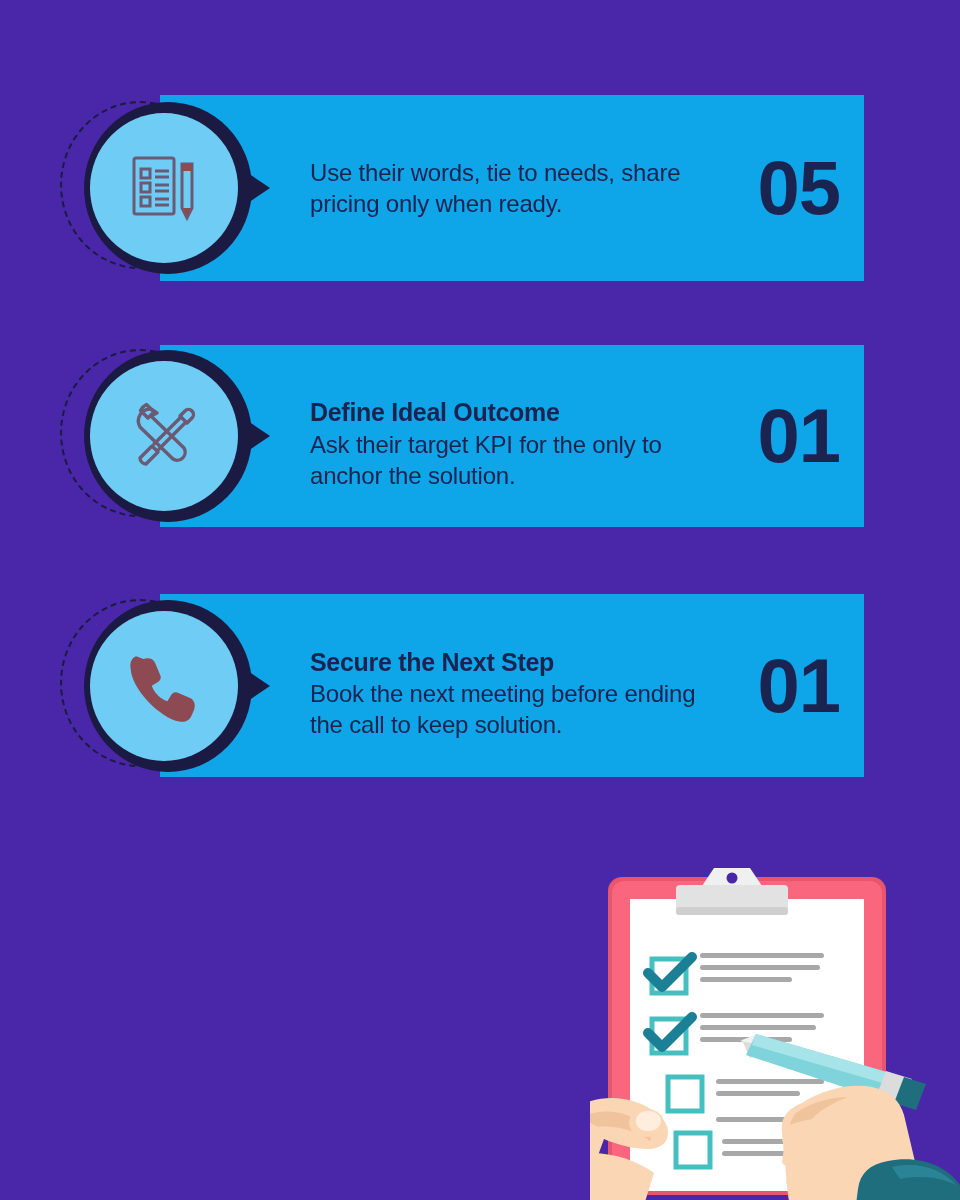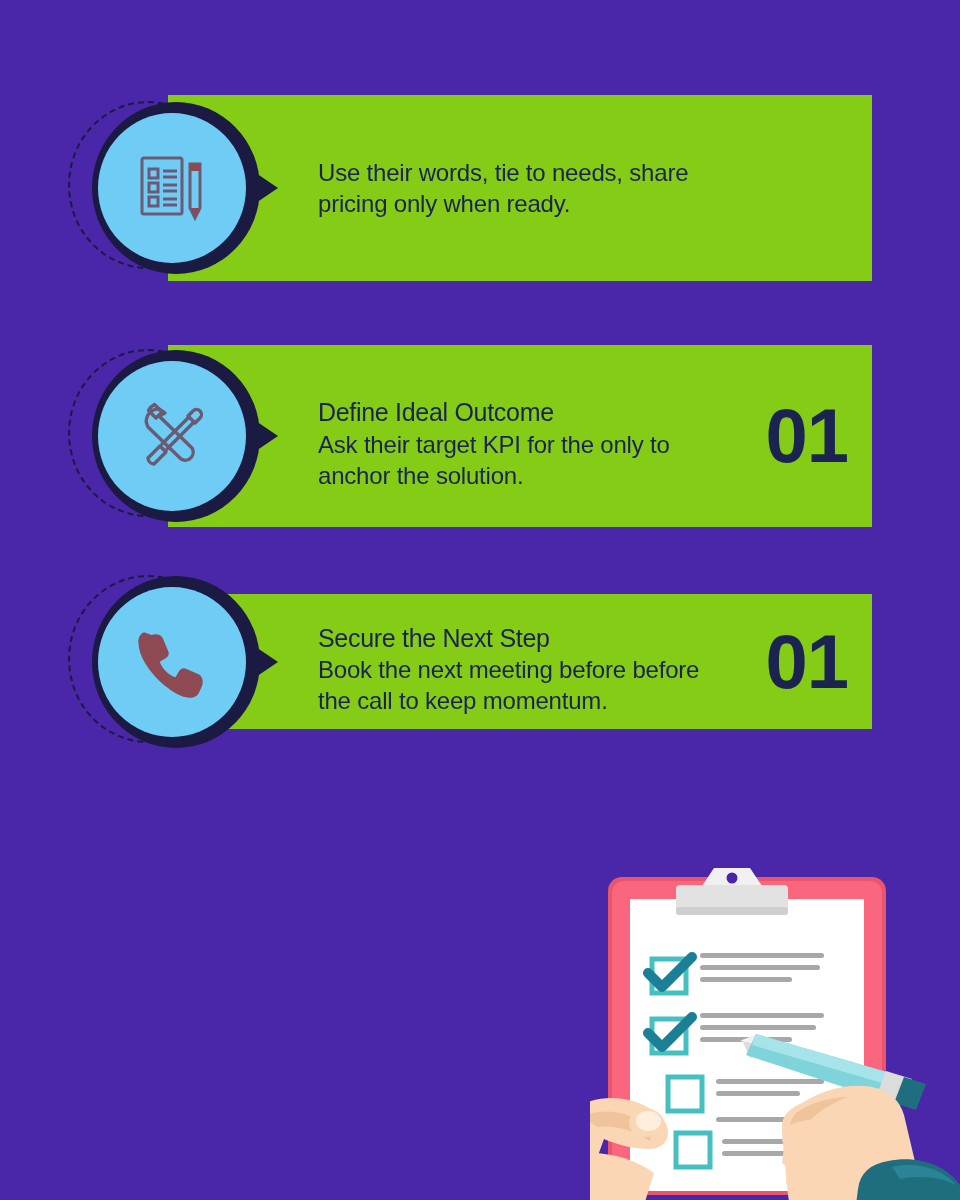--- a/index.html
+++ b/index.html
@@ -7,26 +7,26 @@
     width:960px;height:1200px;overflow:hidden;
     background:#4A27A8;
     font-family:"Liberation Sans","DejaVu Sans",sans-serif;
     position:relative;
   }
   .stage{position:absolute;inset:0;width:960px;height:1200px;}
 
   
   .card{
     position:absolute;
-    background:#84cc16;
-    left:168px;width:704px;
+    background:#0ea5e9;
+    left:160px;width:704px;
   }
   #card-05{top:95px;height:186px;}
   #card-06{top:345px;height:182px;}
-  #card-07{top:594px;height:135px;}
+  #card-07{top:594px;height:183px;}
 
   .badge{
     position:absolute;
     left:-82px;
     top:50%;
     transform:translateY(-50%);
     width:172px;height:172px;
   }
   .dashed-ring{
     position:absolute;left:-18px;top:-1px;
@@ -60,21 +60,21 @@
   }
   .blue-disc svg{display:block;}
 
   .card-body{
     position:absolute;
     left:150px;right:150px;
     top:50%;transform:translateY(-50%);
   }
   .card-title{
     font-size:25px;
-    font-weight:normal;
+    font-weight:bold;
     color:#1B2350;
     line-height:1.18;
     letter-spacing:-0.3px;
     margin:16px 0 1px 0;
   }
   .card-desc{
     font-size:24px;
     color:#1B2350;
     line-height:1.30;
     letter-spacing:-0.2px;
@@ -128,20 +128,21 @@
           <path d="M58.8 60 h8.4 l-4.2 9 z" fill="#8E4A52"></path>
         </svg>
       </div>
     </div>
 
     <div class="card-body">
 
       <p class="card-desc">Use their words, tie to needs, share pricing only when ready.</p>
     </div>
 
+    <div class="card-num">05</div>
   </div>
 
   <div class="card" id="card-06">
 
     <div class="badge">
       <div class="dashed-ring"></div>
       <div class="navy-disc"></div>
       <div class="pointer"></div>
       <div class="blue-disc">
         <svg width="80" height="80" viewBox="0 0 80 80">
@@ -177,21 +178,21 @@
         <svg width="80" height="80" viewBox="0 0 80 80">
           <path d="M19 12 c6 -2 11 0 13 5 l5 12 c2 4 0 7 -4 9 l-5 3 c3 8 9 14 17 17 l3 -5
                    c2 -4 5 -6 9 -4 l12 5 c5 2 7 7 5 13 l-3 7 c-2 5 -7 7 -13 6
                    C37 76 6 45 5 22 c-1 -6 1 -11 6 -13 z" transform="translate(2,2) scale(0.92)" fill="#8E4A52"></path>
         </svg>
       </div>
     </div>
 
     <div class="card-body">
       <div class="card-title">Secure the Next Step</div>
-      <p class="card-desc">Book the next meeting before before the call to keep momentum.</p>
+      <p class="card-desc">Book the next meeting before ending the call to keep solution.</p>
     </div>
 
     <div class="card-num">01</div>
   </div>
 
   <div id="clipboard-illustration">
     <svg width="380" height="350" viewBox="0 0 380 350">
 
       <g>
         <rect x="18" y="22" width="278" height="318" rx="14" fill="#E8566E"></rect>

